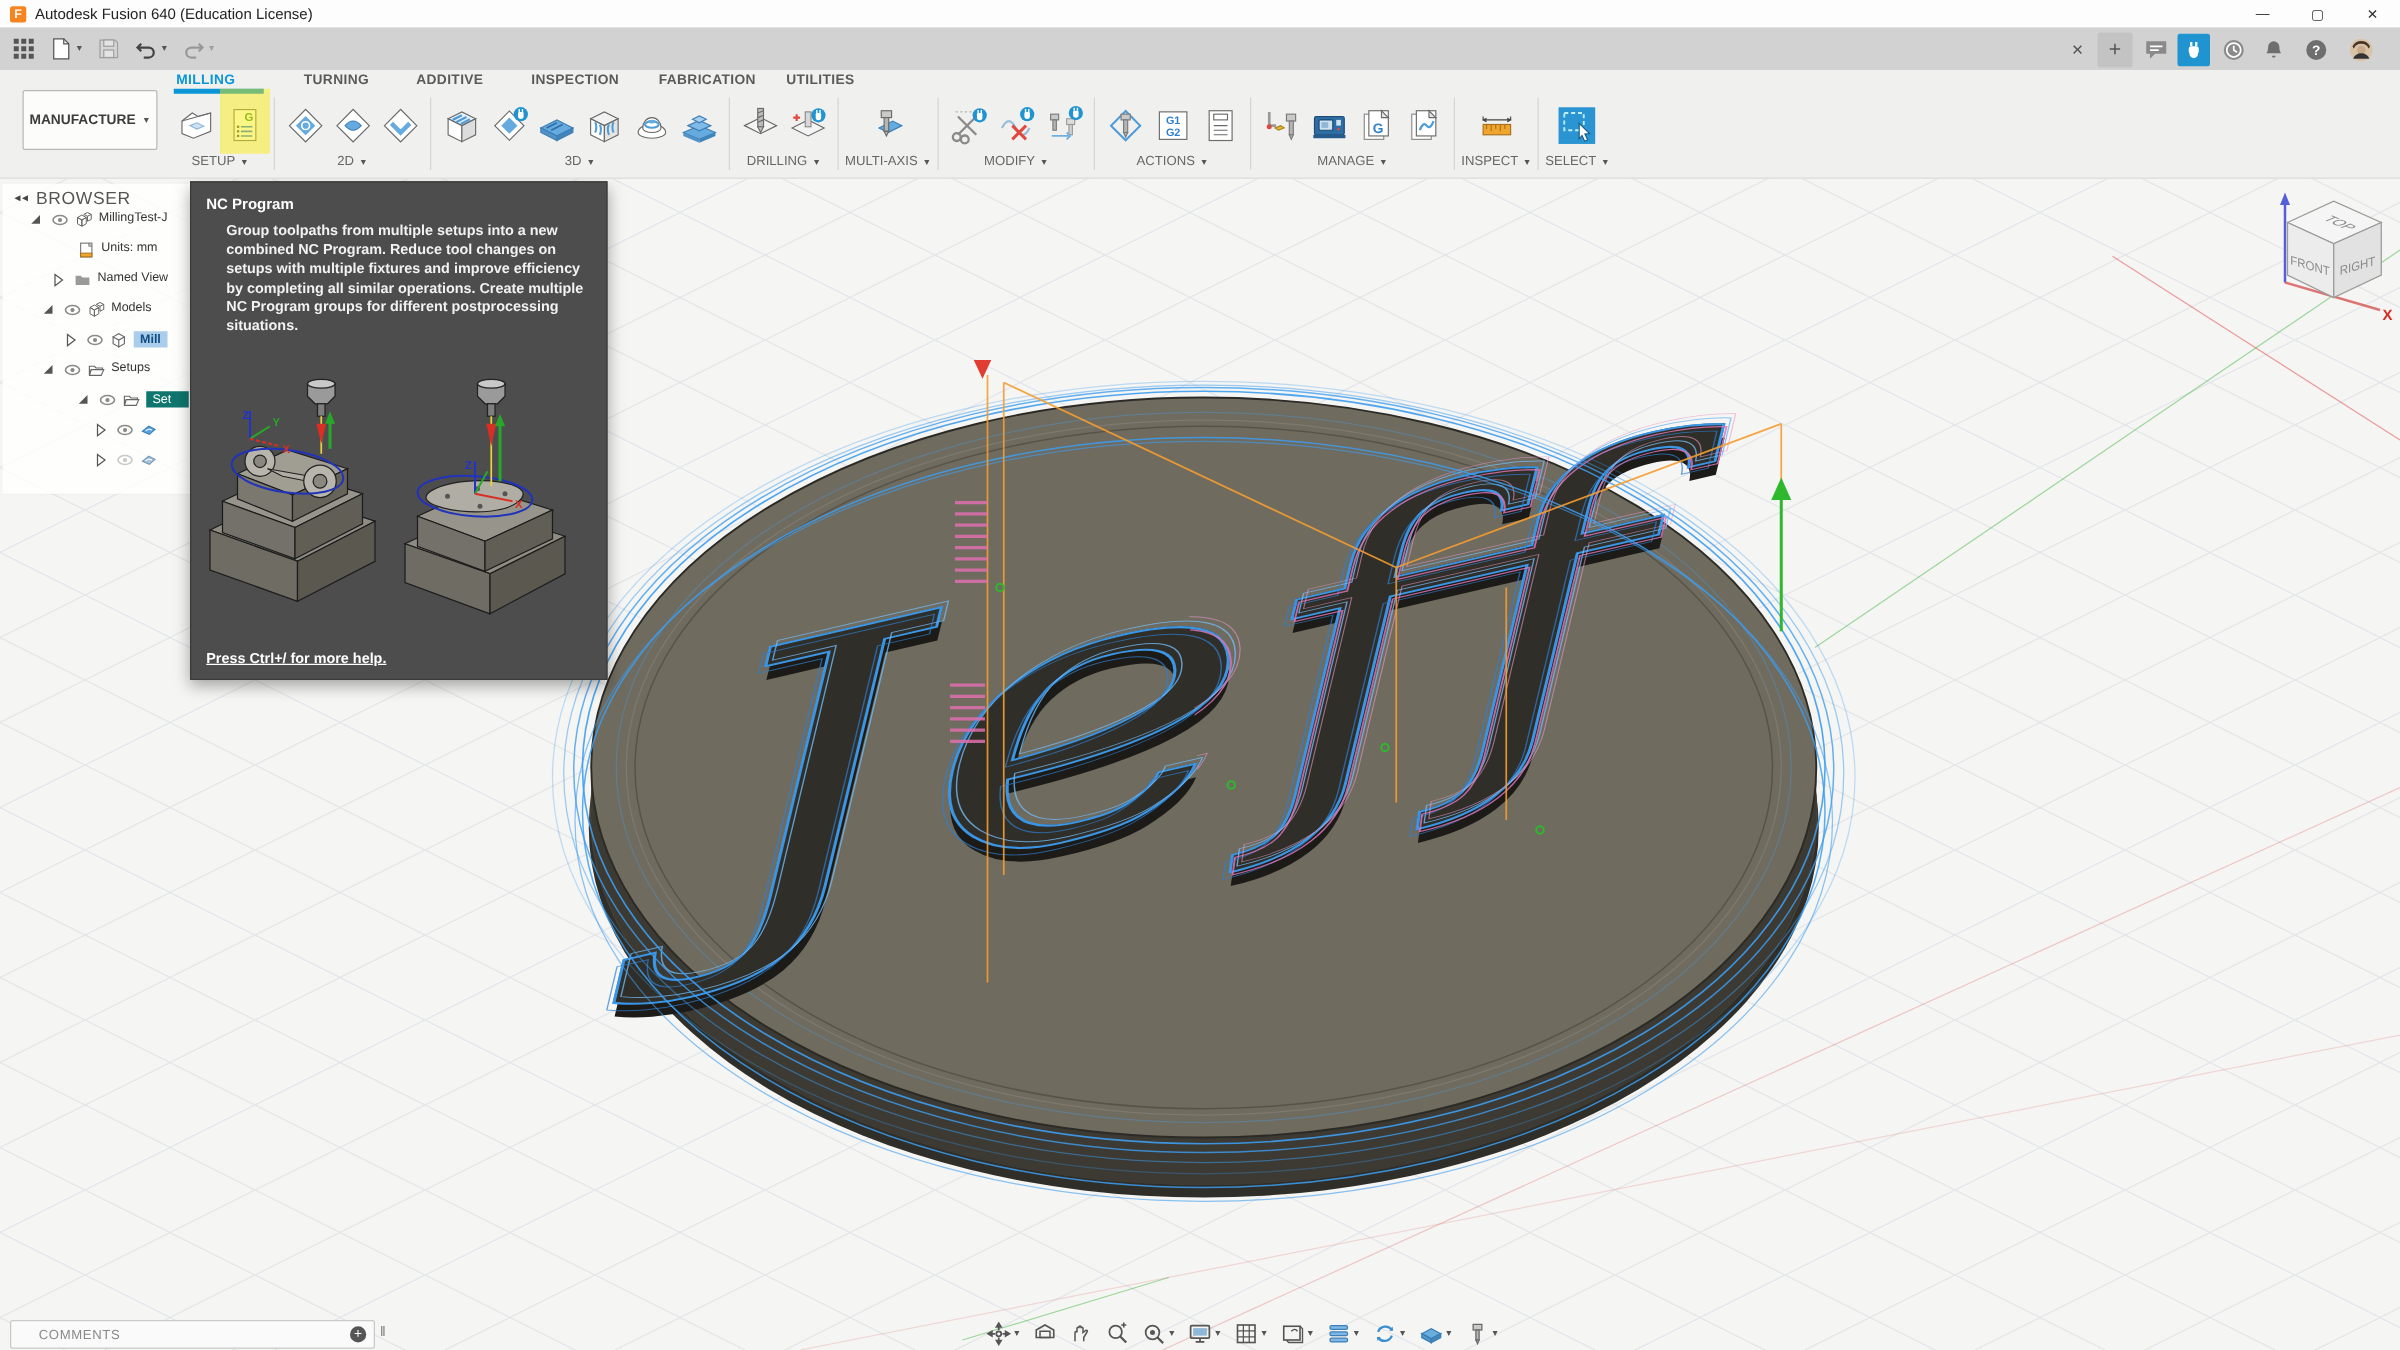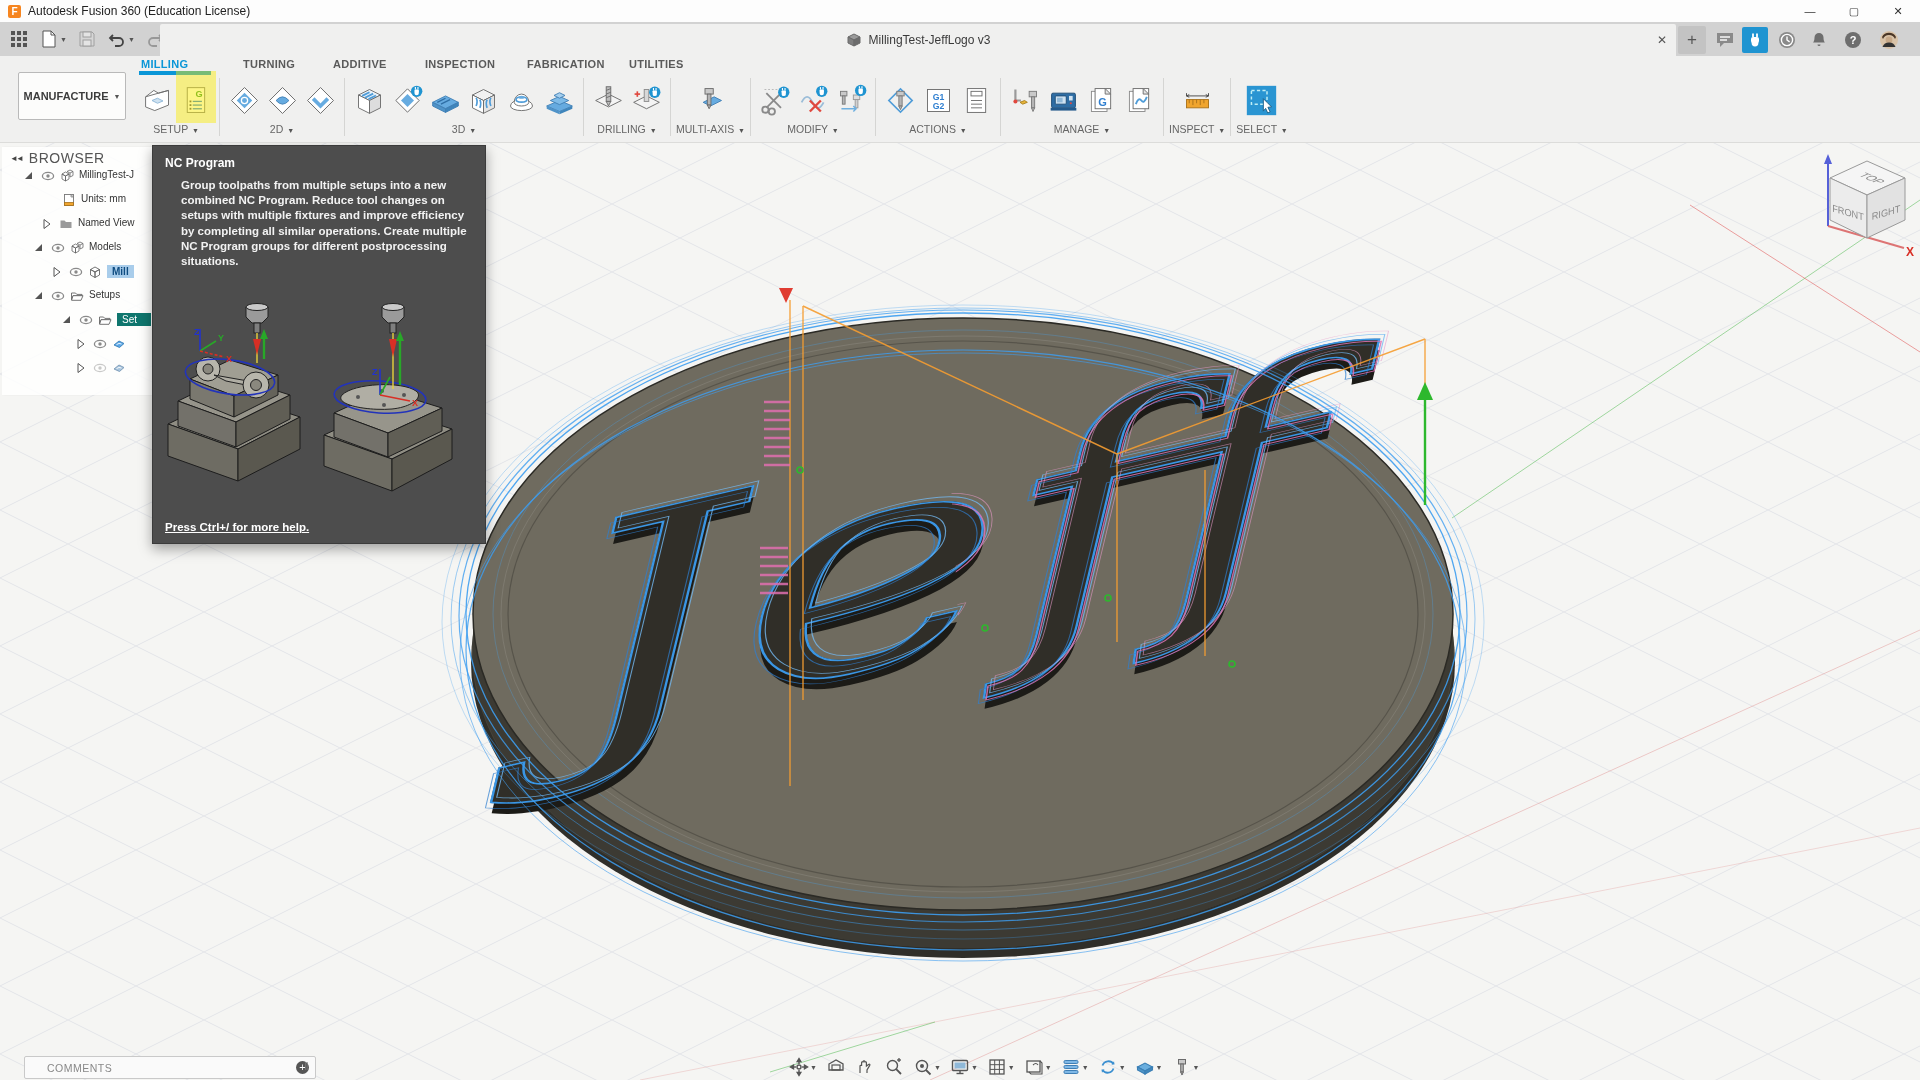--- a/index.html
+++ b/index.html
@@ -64,21 +64,21 @@
   .tt-img{display:block;margin:0 auto;}
   .tt-foot{color:#fff;font-size:11.5px;font-weight:bold;margin:6px 0 0 0;text-decoration:underline;}
 
   
   .viewcube{left:1812px;top:148px;width:108px;height:120px;z-index:20;}
 
   
   .navbar{left:786px;top:1054px;height:26px;display:flex;align-items:center;gap:3px;z-index:25;}
   .nbtn{display:flex;align-items:center;padding:0 3px;height:24px;}
   .nbtn svg{width:20px;height:20px;}
-  .comments{left:24px;top:1056px;width:292px;height:23px;background:#fafafa;border:1px solid #c9c9c9;border-radius:2px;display:flex;align-items:center;z-index:25;box-sizing:border-box;}
+  .comments{left:8px;top:1056px;width:292px;height:23px;background:#fafafa;border:1px solid #c9c9c9;border-radius:2px;display:flex;align-items:center;z-index:25;box-sizing:border-box;}
   .cm-lbl{font-size:10.5px;color:#888;letter-spacing:.5px;margin-left:22px;}
   .cm-add{margin-left:auto;margin-right:6px;width:13px;height:13px;border-radius:50%;background:#555;color:#fff;font-size:11px;line-height:12px;text-align:center;}
   .cm-grip{position:absolute;left:304px;top:1060px;font-size:11px;color:#777;z-index:25;}
 </style>
 </head>
 <body>
 
 <svg width="0" height="0" style="position:absolute" aria-hidden="true">
 <defs>
   <g id="s-badge">
@@ -408,21 +408,21 @@
       <polygon points="1417,400 1433,400 1425,382" fill="#2db82d"></polygon>
       <circle cx="800" cy="470" r="3" fill="none" stroke="#2db82d" stroke-width="1.6"></circle>
       <circle cx="985" cy="628" r="3" fill="none" stroke="#2db82d" stroke-width="1.6"></circle>
       <circle cx="1108" cy="598" r="3" fill="none" stroke="#2db82d" stroke-width="1.6"></circle>
       <circle cx="1232" cy="664" r="3" fill="none" stroke="#2db82d" stroke-width="1.6"></circle>
     </g>
   </svg>
 
   <div class="abs titlebar">
     <div class="fusion-logo">F</div>
-    <div class="apptitle">Autodesk Fusion 360 (Education License)</div>
+    <div class="apptitle">Autodesk Fusion 640 (Education License)</div>
     <div class="winbtns">
       <div class="winbtn">—</div>
       <div class="winbtn">▢</div>
       <div class="winbtn">✕</div>
     </div>
   </div>
 
   <div class="abs tabbar">
     <div class="qat">
       <div class="qbtn">
@@ -461,28 +461,20 @@
           <span class="caret">▼</span>
       </div>
       <div class="qbtn dis">
         <svg viewBox="0 0 20 20">
             <path d="M14 6 L17 9 L14 12 M16.5 9 H8 a4 4 0 0 0 0 8 H12" fill="none" stroke="#444" stroke-width="1.8"></path>
           </svg>
           <span class="caret">▼</span>
       </div>
     </div>
 
-    <div class="doctab">
-      <svg class="cube" viewBox="0 0 16 16">
-          <path d="M2 5 L8 2 L14 5 L8 8 Z" fill="#9a9a9a" stroke="#6a6a6a"></path>
-          <path d="M2 5 V11 L8 14 V8 Z" fill="#7e7e7e" stroke="#6a6a6a"></path>
-          <path d="M14 5 V11 L8 14 V8 Z" fill="#6c6c6c" stroke="#6a6a6a"></path>
-        </svg>
-      <span class="ttl">MillingTest-JeffLogo v3</span>
-    </div>
     <div class="tabclose">✕</div>
     <div class="tabnew">+</div>
 
     <div class="tr-ic" style="left:1712px">
       <svg viewBox="0 0 20 20">
           <path d="M2 3 h16 v10 h-9 l-4 4 v-4 h-3 Z" fill="#8a8a8a"></path>
           <g stroke="#fff" stroke-width="1.4">
             <line x1="5" y1="7" x2="15" y2="7"></line>
             <line x1="5" y1="10" x2="12" y2="10"></line>
           </g>

